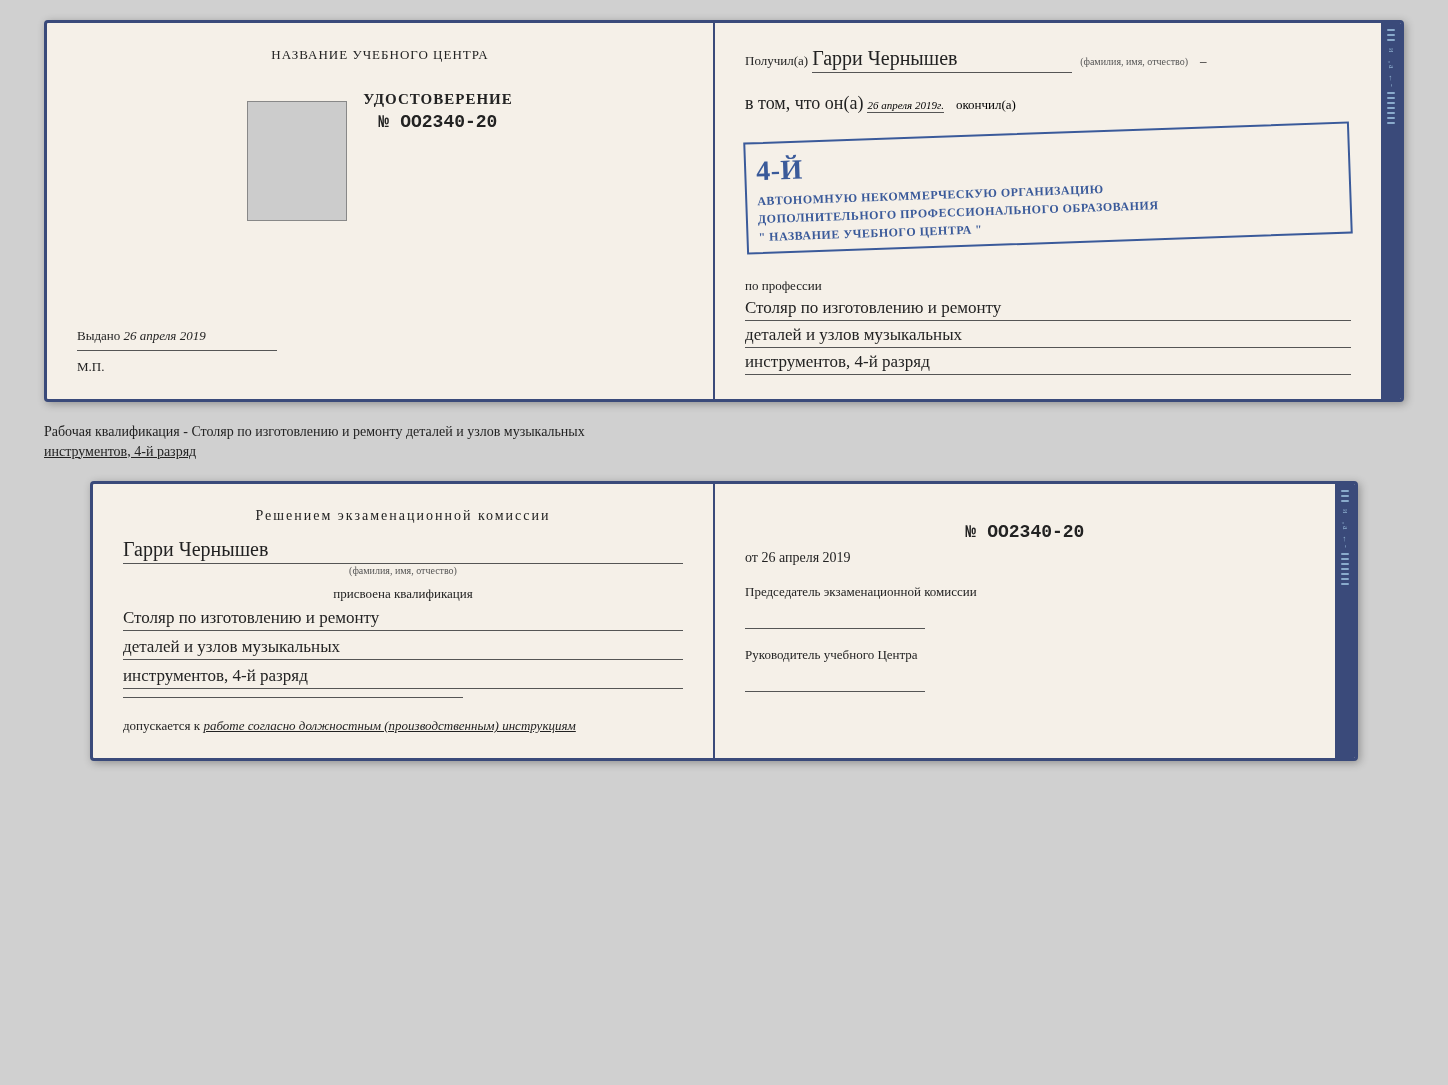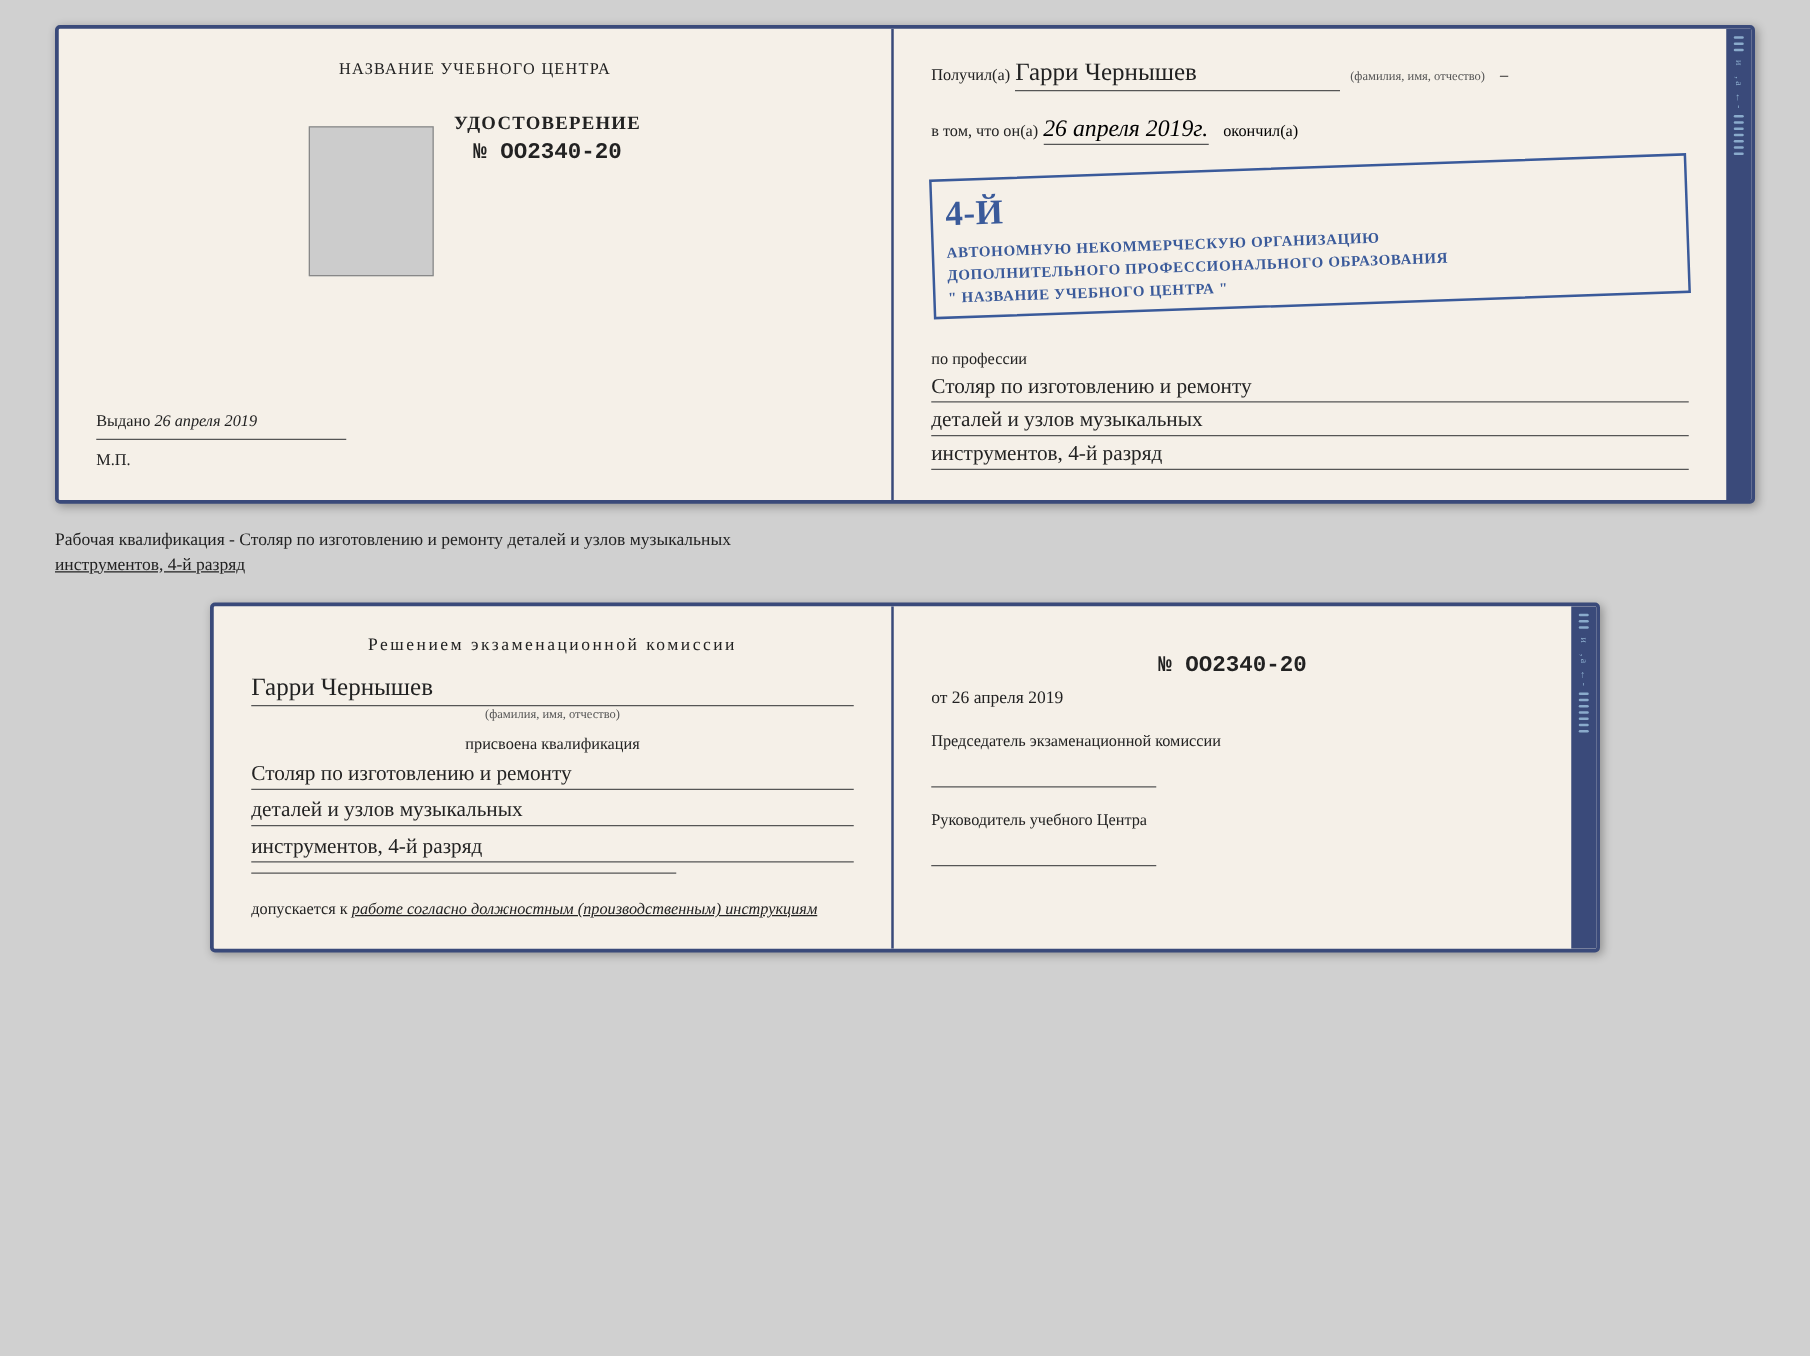--- a/index.html
+++ b/index.html
@@ -108,21 +108,21 @@
       font-family: 'Segoe Script', 'Comic Sans MS', cursive;
       font-size: 20px;
       color: #222;
       border-bottom: 1px solid #555;
       display: inline-block;
       min-width: 260px;
       padding-bottom: 2px;
     }
 
     .tom-line {
-      font-size: 13px;
+      font-size: 18px;
       color: #222;
       margin-top: 8px;
     }
 
     .stamp-box {
       border: 2px solid #3a5a9a;
       padding: 6px 10px;
       display: inline-block;
       transform: rotate(-2deg);
       margin: 8px 0;
@@ -170,21 +170,21 @@
       line-height: 1.4;
     }
 
     .caption-bar .underline-text {
       text-decoration: underline;
     }
 
     
     .bottom-row {
       display: flex;
-      width: 1112px;
+      width: 1268px;
       background: #f5f0e8;
       border: 3px solid #3a4a7a;
       border-radius: 4px;
       overflow: hidden;
       box-shadow: 2px 2px 8px rgba(0,0,0,0.3);
     }
 
     .bot-left, .bot-right {
       flex: 1;
       padding: 24px 30px;
@@ -350,21 +350,21 @@
   <div class="doc-right">
     <div>
       <span class="recipient-line">Получил(а)</span>
       <span class="recipient-name">Гарри Чернышев</span>
       <span style="font-size:10px; color:#555; margin-left:4px;">(фамилия, имя, отчество)</span>
       <span style="margin-left:8px; font-size:13px;">–</span>
     </div>
 
     <div style="margin-top:10px;">
       <span class="tom-line">в том, что он(а)</span>
-      <span class="inline-val" style="font-size:19px; border-bottom:1px solid #555; padding-bottom:1px;font-style:italic;">26 апреля 2019г.</span>
+      <span class="inline-val" style="font-size:11px; border-bottom:1px solid #555; padding-bottom:1px;font-style:italic;">26 апреля 2019г.</span>
       <span style="font-size:13px; margin-left:8px;">окончил(а)</span>
     </div>
 
     <div class="stamp-box">
       <div class="stamp-box-inner">
         <div class="stamp-highlight">4-й</div>
         <div>АВТОНОМНУЮ НЕКОММЕРЧЕСКУЮ ОРГАНИЗАЦИЮ</div>
         <div>ДОПОЛНИТЕЛЬНОГО ПРОФЕССИОНАЛЬНОГО ОБРАЗОВАНИЯ</div>
         <div>" НАЗВАНИЕ УЧЕБНОГО ЦЕНТРА "</div>
       </div>

